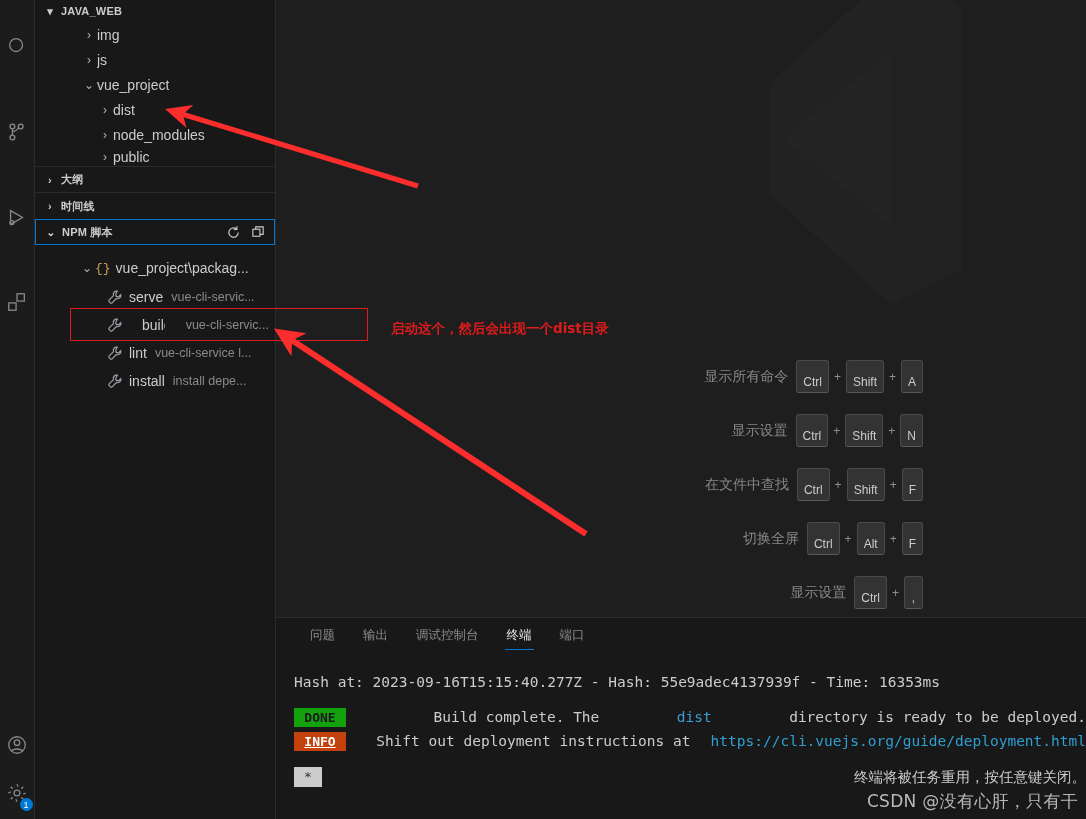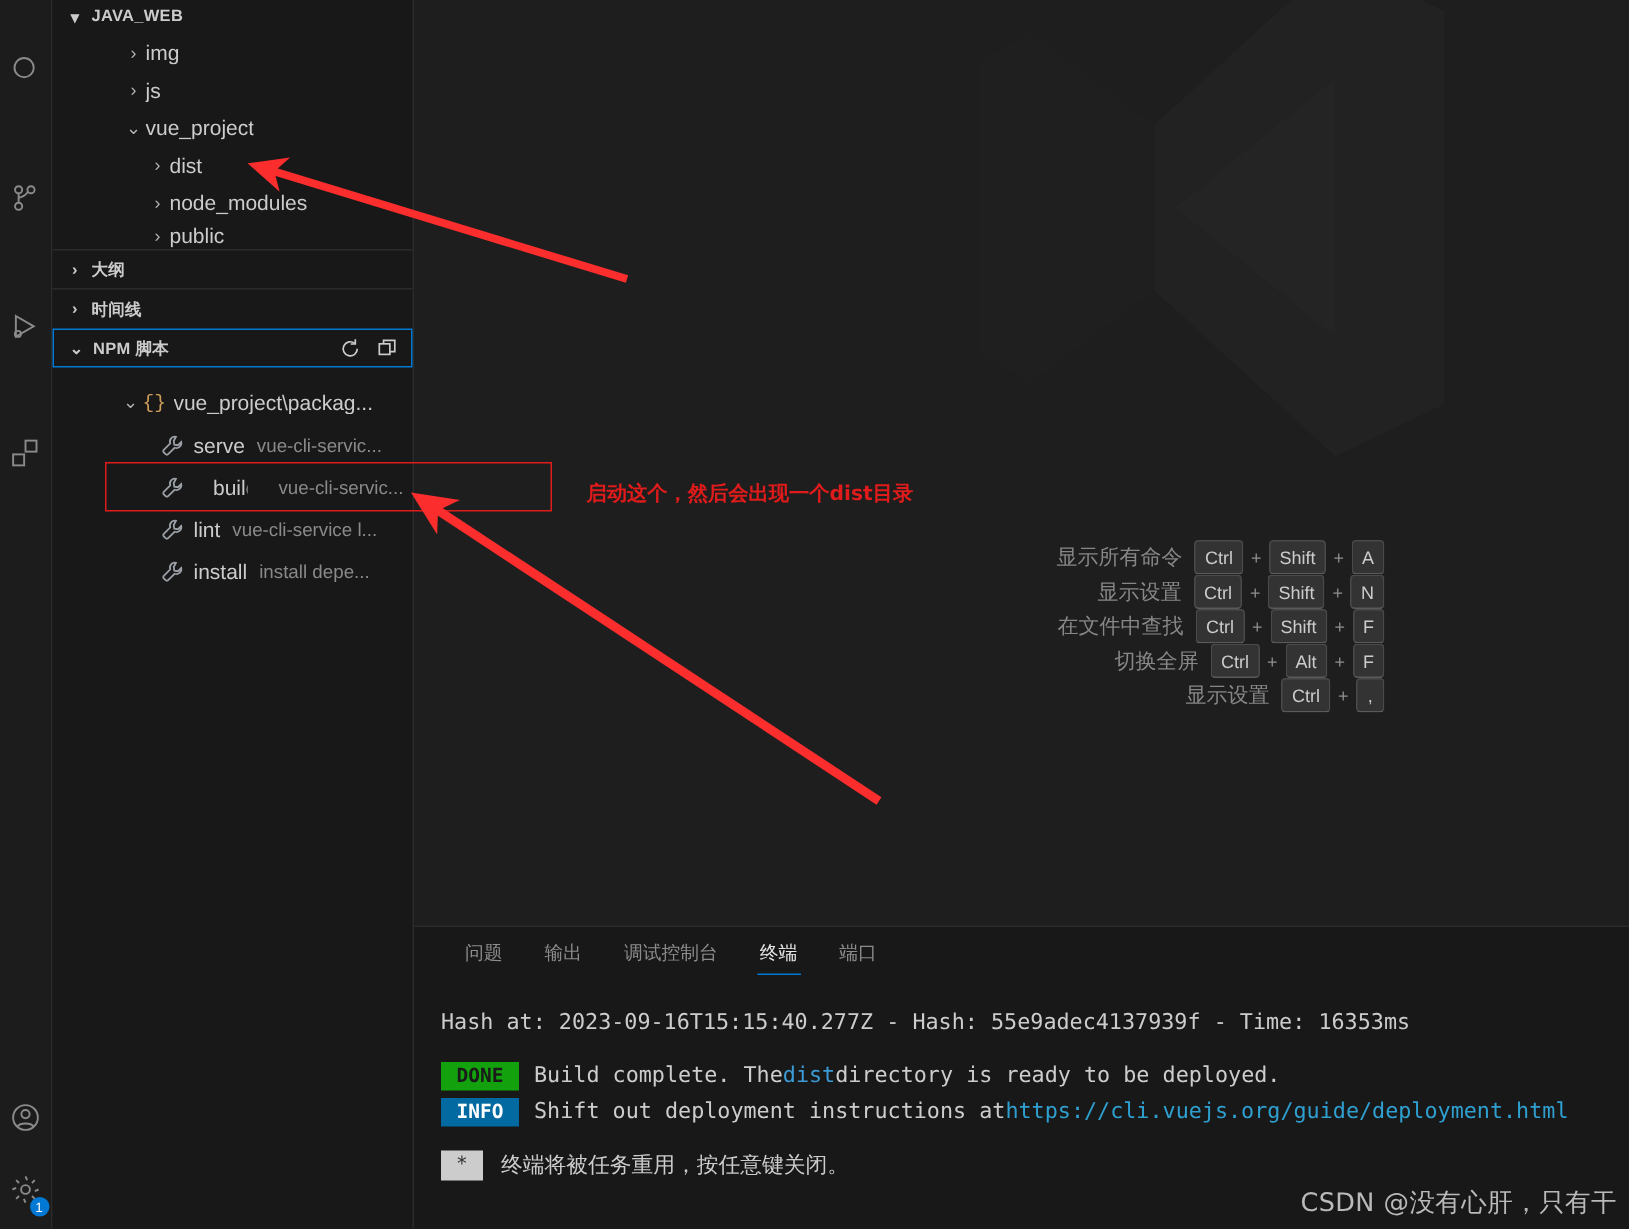--- a/index.html
+++ b/index.html
@@ -66,28 +66,28 @@
   .editor {
     position: absolute; left: 276px; top: 0; right: 0; height: 617px;
     background: #1e1e1e; overflow: hidden;
   }
   .vslogo {
     position: absolute; left: 318px; top: -34px; width: 420px; height: 345px;
     opacity: 1;
   }
   .shortcuts {
     position: absolute; right: 163px; top: 360px;
-    display: flex; flex-direction: column; 
+    display: flex; flex-direction: column; gap: 21px;
   }
   .sc-row { display: flex; align-items: center; justify-content: flex-end; gap: 8px; }
   .sc-label { color: #878787; font-size: 14px; }
   .sc-keys { display: flex; align-items: center; gap: 5px; }
   .keycap {
     background: #333333; border: 1px solid #4a4a4a; border-bottom-color: #5a5a5a;
-    border-radius: 3px; color: #cccccc; font-size: 12px; padding: 4px 6px 3px;
+    border-radius: 3px; color: #cccccc; font-size: 12px; padding: 14px 6px 3px;
     min-width: 19px; text-align: center; font-family: "Liberation Sans", sans-serif;
   }
   .plus { color: #8f8f8f; font-size: 12px; }
 
   
   .panel {
     position: absolute; left: 276px; top: 617px; right: 0; bottom: 0;
     background: #181818; border-top: 1px solid #2b2b2b;
   }
   .panel-tabs {
@@ -104,29 +104,29 @@
   }
   .terminal {
     position: absolute; left: 0; right: 0; top: 35px; bottom: 0;
     padding: 17px 0 0 18px; overflow: hidden;
     font-family: "DejaVu Sans Mono", "Liberation Mono", monospace;
     font-size: 14.5px; line-height: 24px; color: #cccccc;
     white-space: nowrap;
   }
   .t-dim { color: #9d9d9d; }
   .t-line { display: block; }
-  .tagline { display: flex; align-items: center; }
+  .tagline { display: flex; align-items: center; justify-content: space-between; }
   .tag {
     display: inline-block; font-size: 13px; line-height: 19px;
     padding: 0 7px; margin-right: 10px; color: #000; font-weight: bold;
     font-family: "DejaVu Sans Mono", "Liberation Mono", monospace;
     min-width: 52px; text-align: center;
   }
   .tag.done { background: #13a10e; color: #1a1a1a; }
-  .tag.info { background: #0369a1; color: #ffffff; }
+  .tag.info { background: #c2410c; color: #ffffff; text-decoration: underline; }
   .t-blue { color: #3b9bd6; }
   .t-link { color: #2f9fd0; }
   .star-box {
     display: inline-block; width: 28px; height: 20px; background: #cccccc;
     color: #333; text-align: center; font-size: 13px; line-height: 20px;
     margin-right: 12px; font-family: "DejaVu Sans Mono", monospace;
   }
   .t-cn { font-family: Liberation Sans, sans-serif; font-size: 14.5px; color: #cccccc; }
 
   

